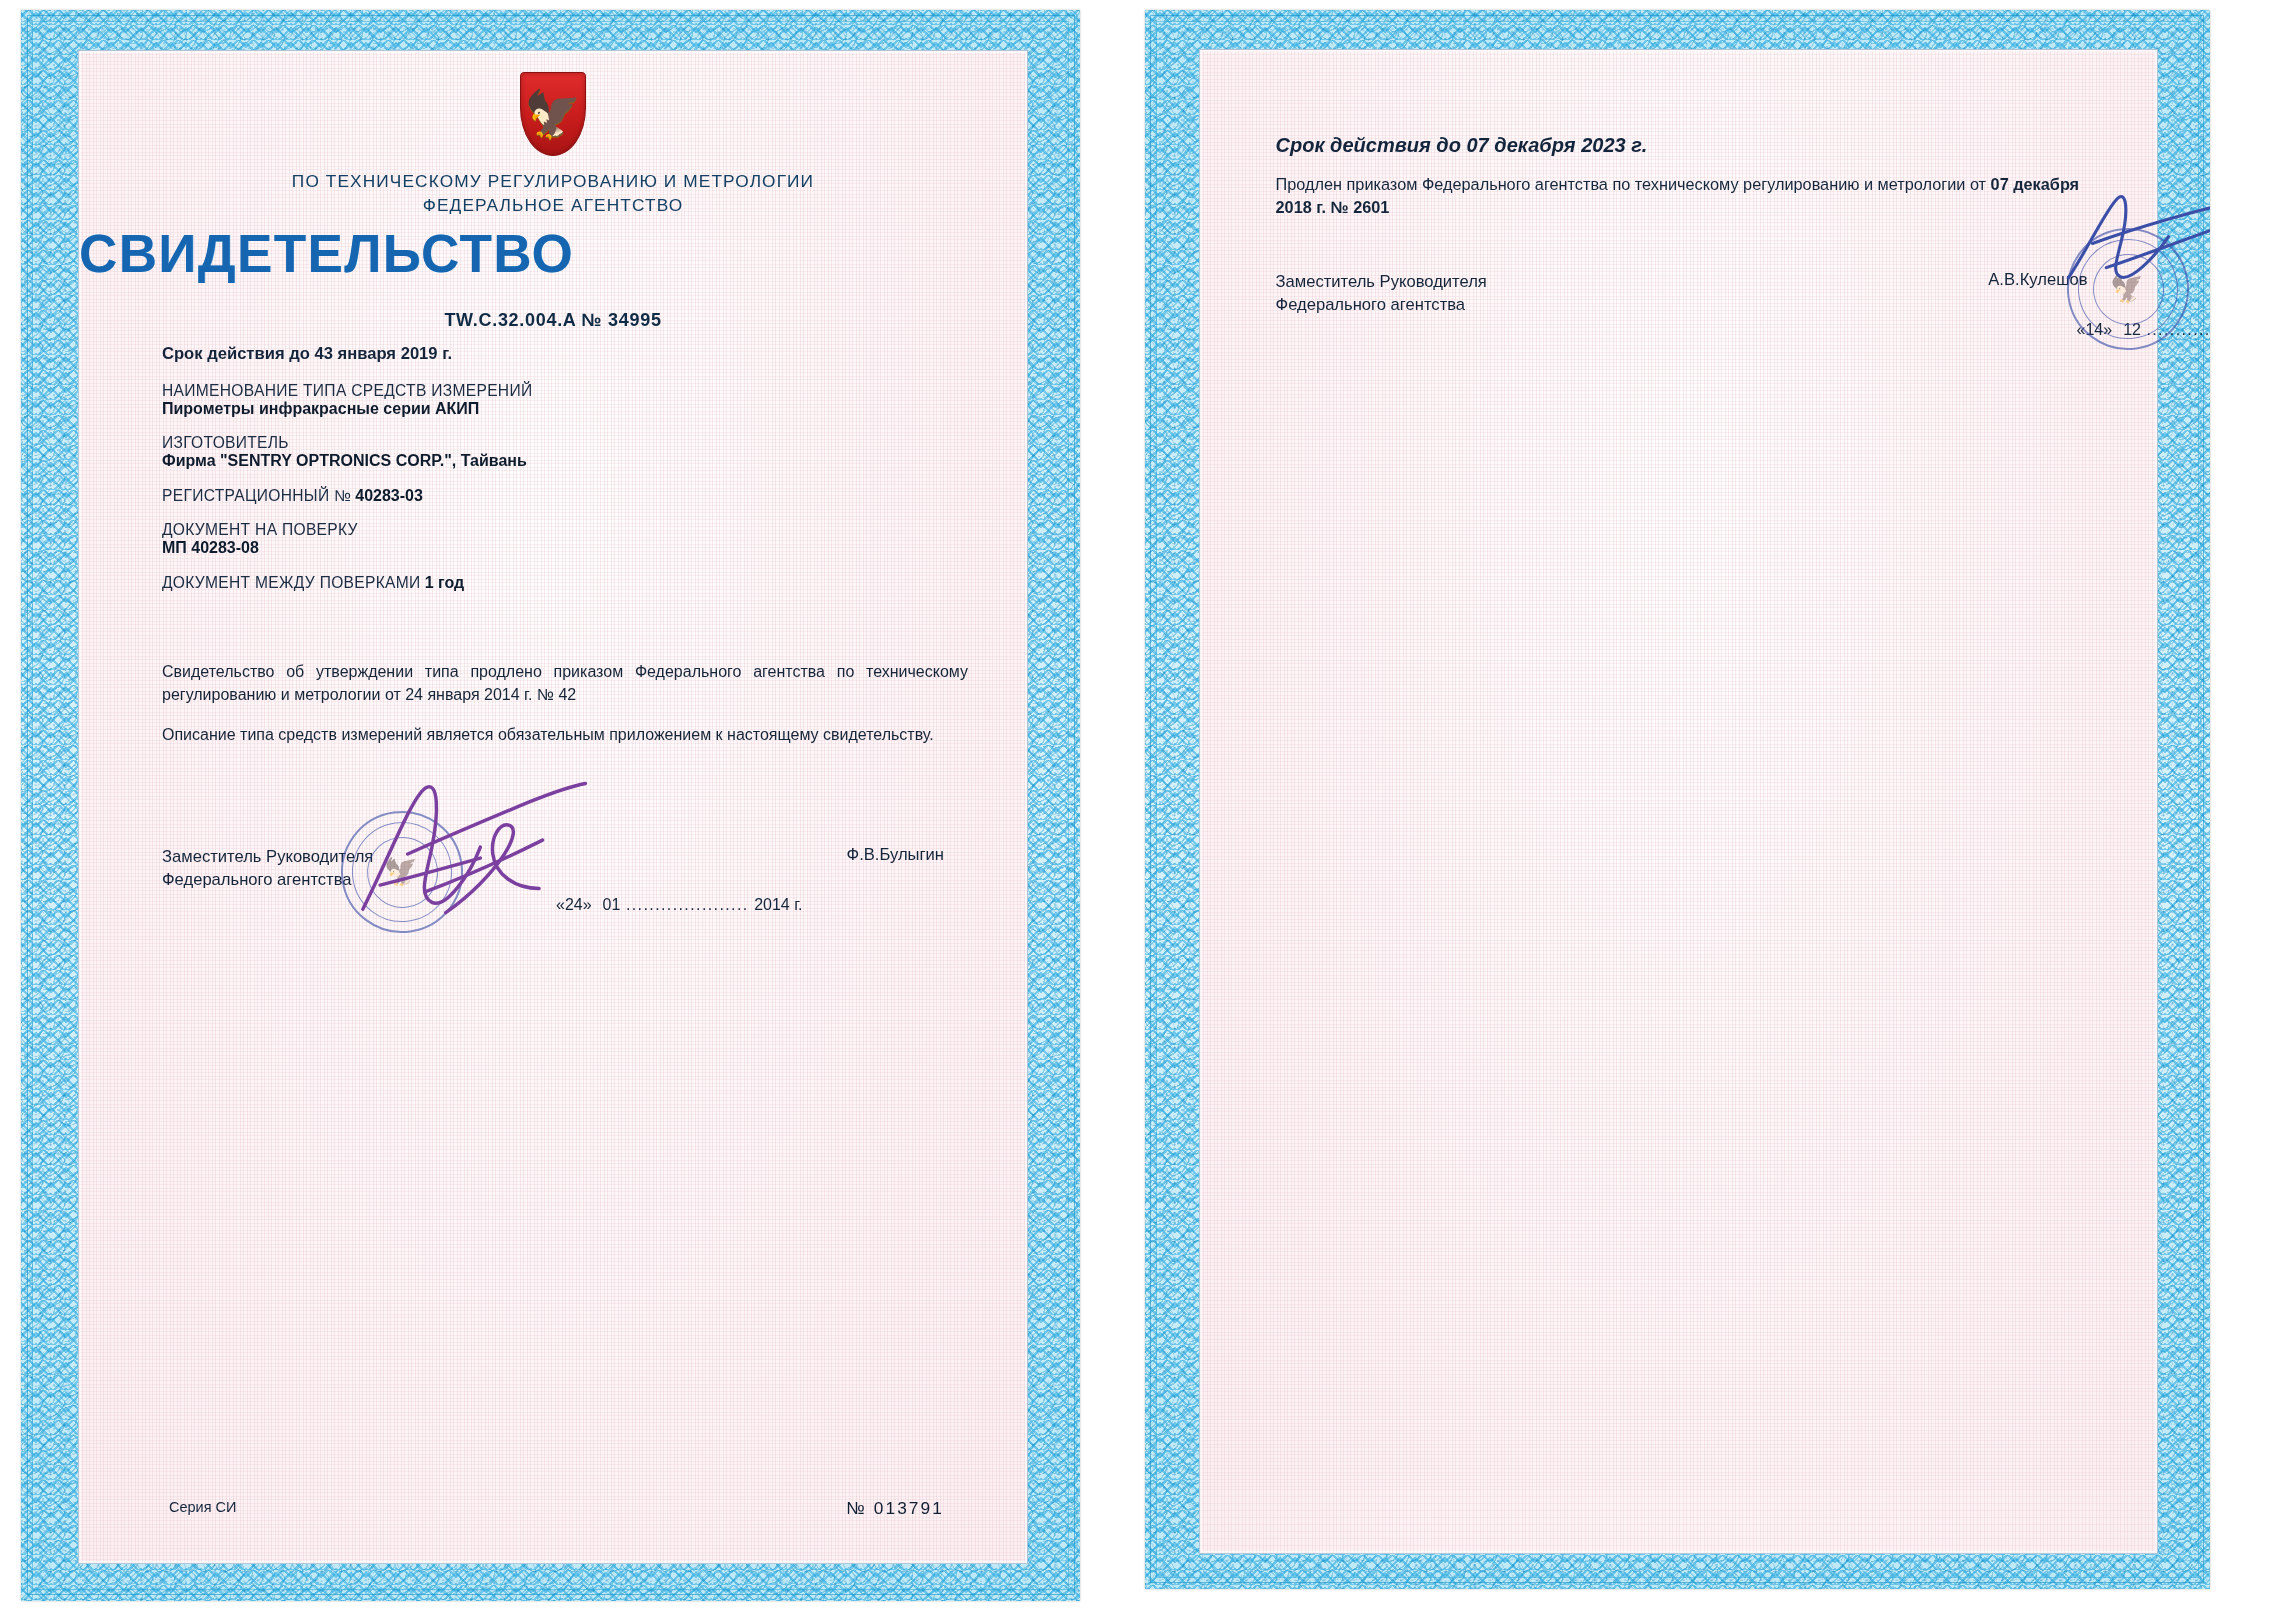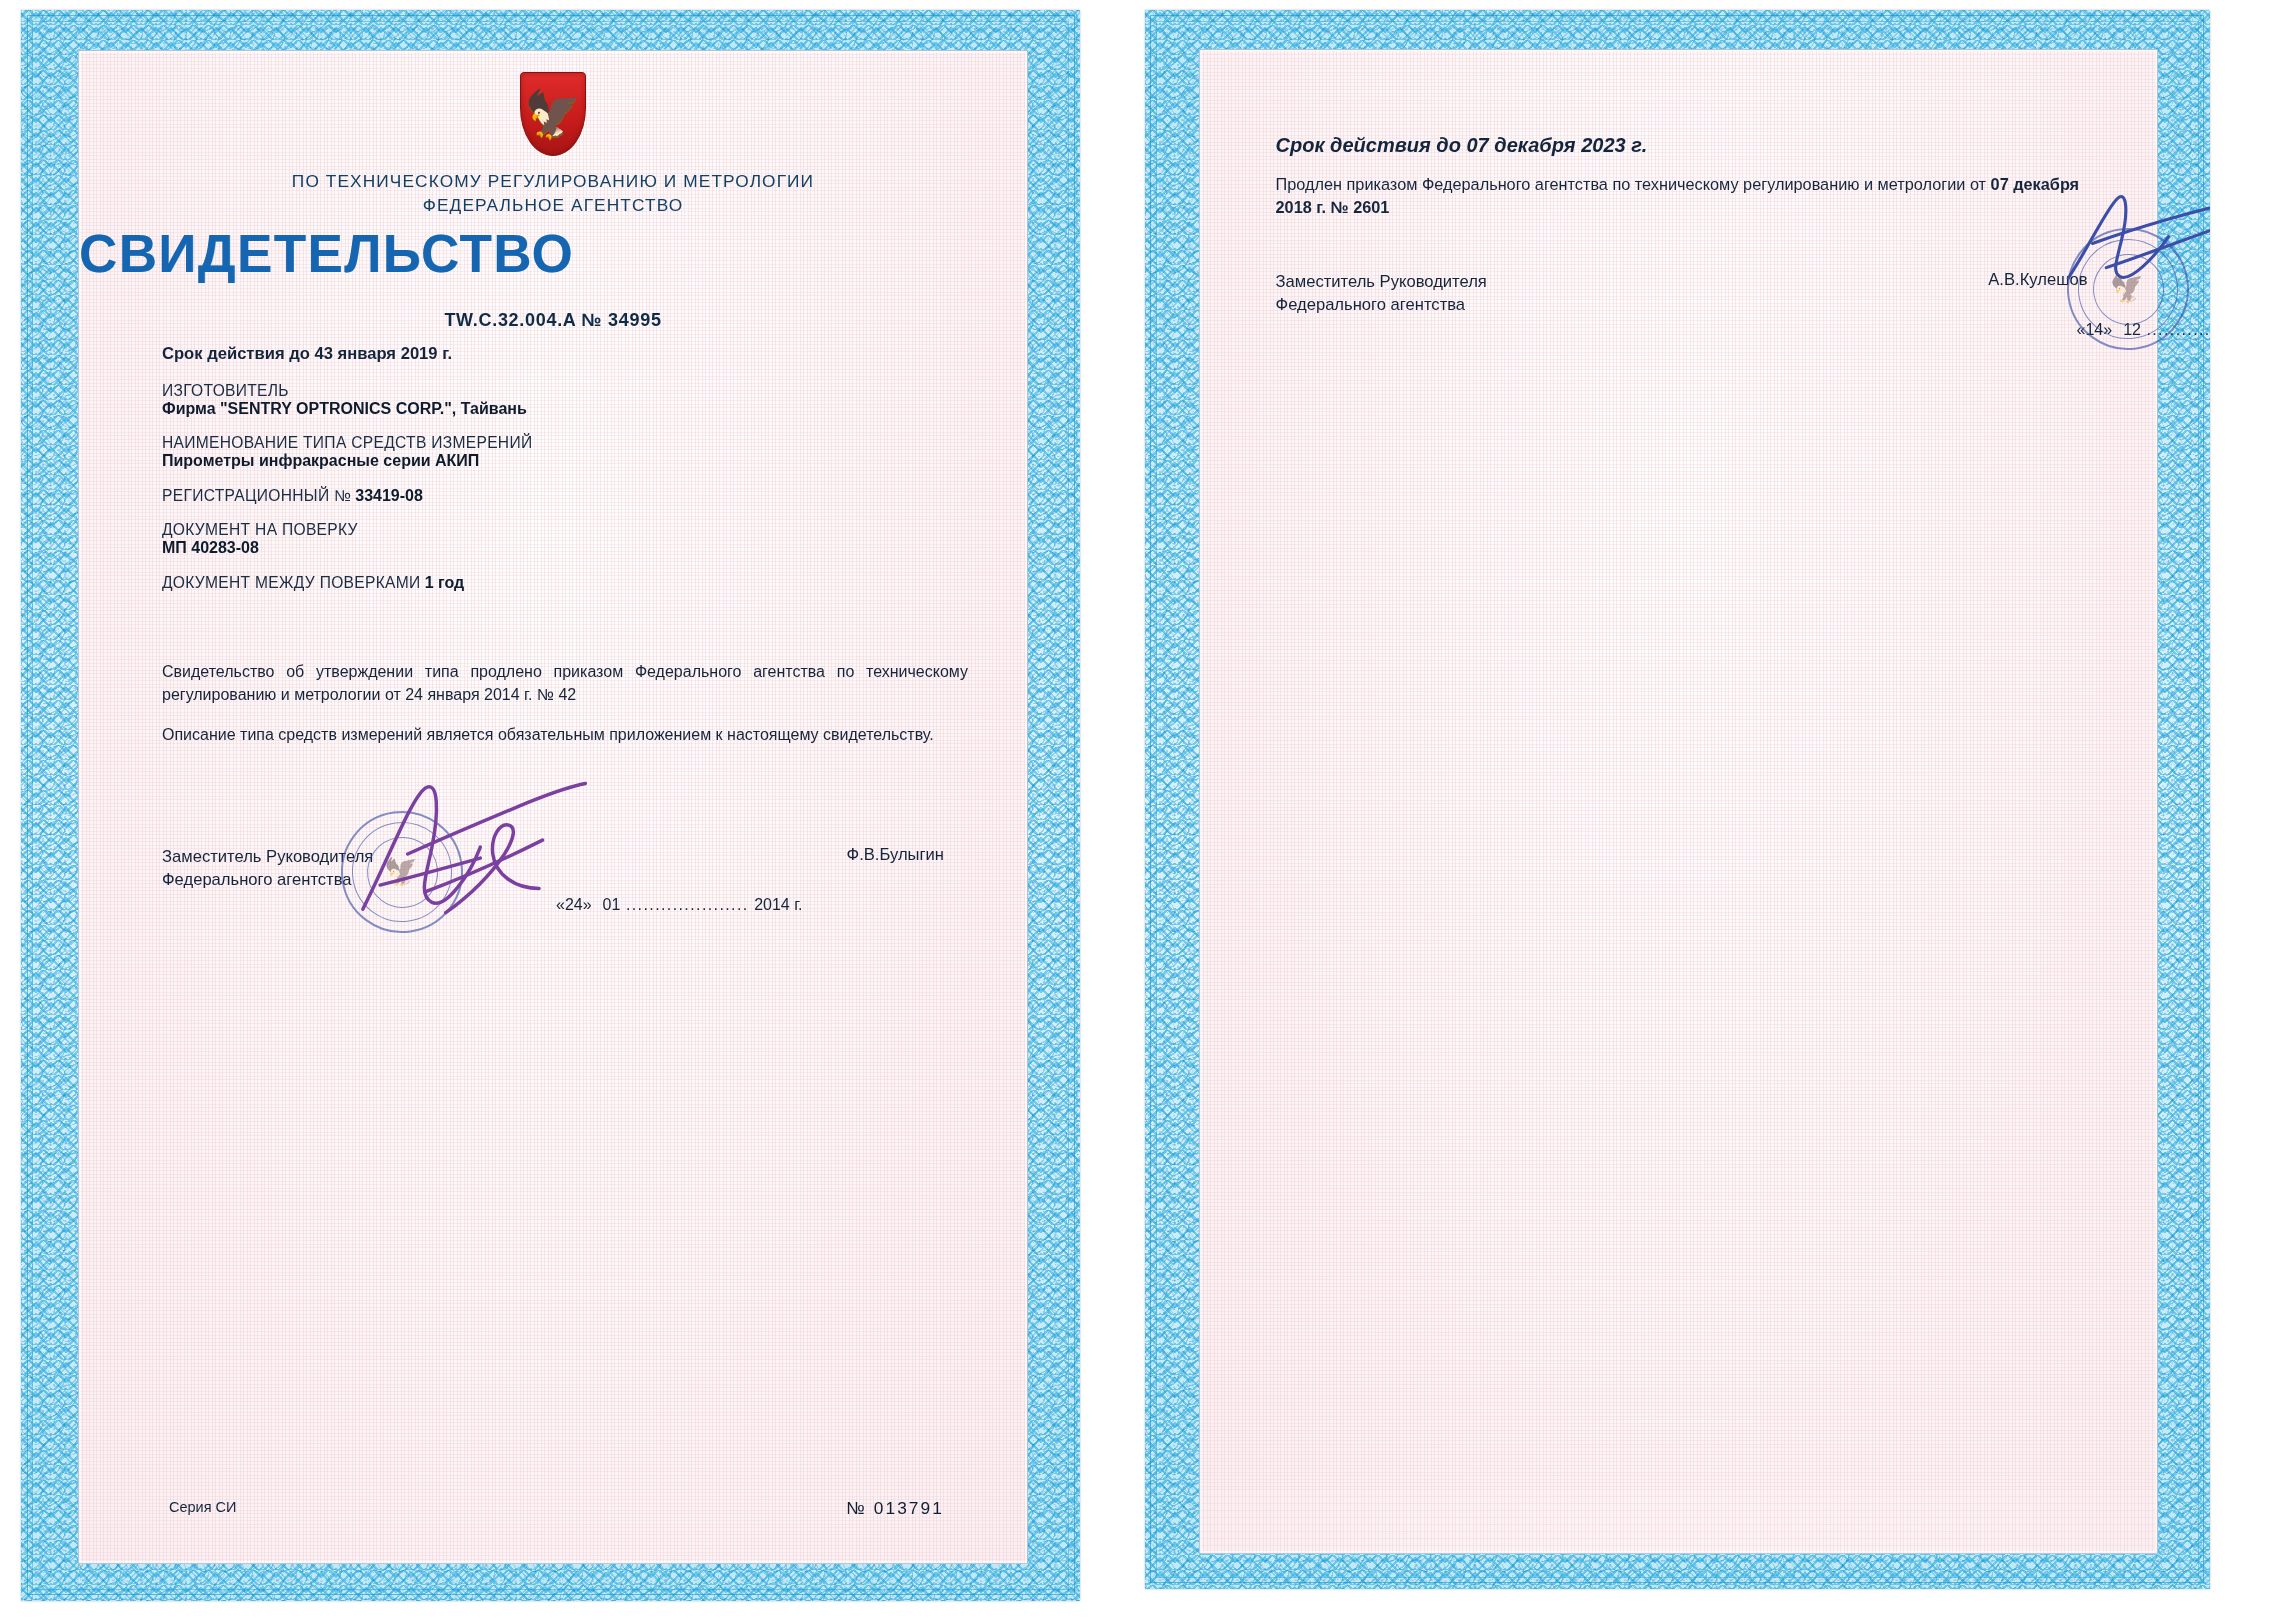--- a/index.html
+++ b/index.html
@@ -367,31 +367,31 @@
             <div>ФЕДЕРАЛЬНОЕ АГЕНТСТВО</div>
           </div>
 
           <div class="title">СВИДЕТЕЛЬСТВО</div>
           <div class="cert-number">TW.C.32.004.A  №  34995</div>
 
           <div class="fields">
             <div class="f-valid">Срок действия до  43 января 2019 г.</div>
 
             <div class="f-block">
+              <div class="f-label">НАИМЕНОВАНИЕ ТИПА СРЕДСТВ ИЗМЕРЕНИЙ</div>
+              <div class="f-value">Пирометры инфракрасные серии АКИП</div>
+            </div>
+
+            <div class="f-block">
               <div class="f-label">ИЗГОТОВИТЕЛЬ</div>
               <div class="f-value">Фирма "SENTRY OPTRONICS CORP.", Тайвань</div>
             </div>
 
-            <div class="f-block">
-              <div class="f-label">НАИМЕНОВАНИЕ ТИПА СРЕДСТВ ИЗМЕРЕНИЙ</div>
-              <div class="f-value">Пирометры инфракрасные серии АКИП</div>
-            </div>
-
             <div class="f-block f-inline">
-              <span class="f-label">РЕГИСТРАЦИОННЫЙ №</span><span class="f-value">33419-08</span>
+              <span class="f-label">РЕГИСТРАЦИОННЫЙ №</span><span class="f-value">40283-03</span>
             </div>
 
             <div class="f-block">
               <div class="f-label">ДОКУМЕНТ НА ПОВЕРКУ</div>
               <div class="f-value">МП 40283-08</div>
             </div>
 
             <div class="f-block f-inline">
               <span class="f-label">ДОКУМЕНТ МЕЖДУ ПОВЕРКАМИ</span><span class="f-value">1 год</span>
             </div>

